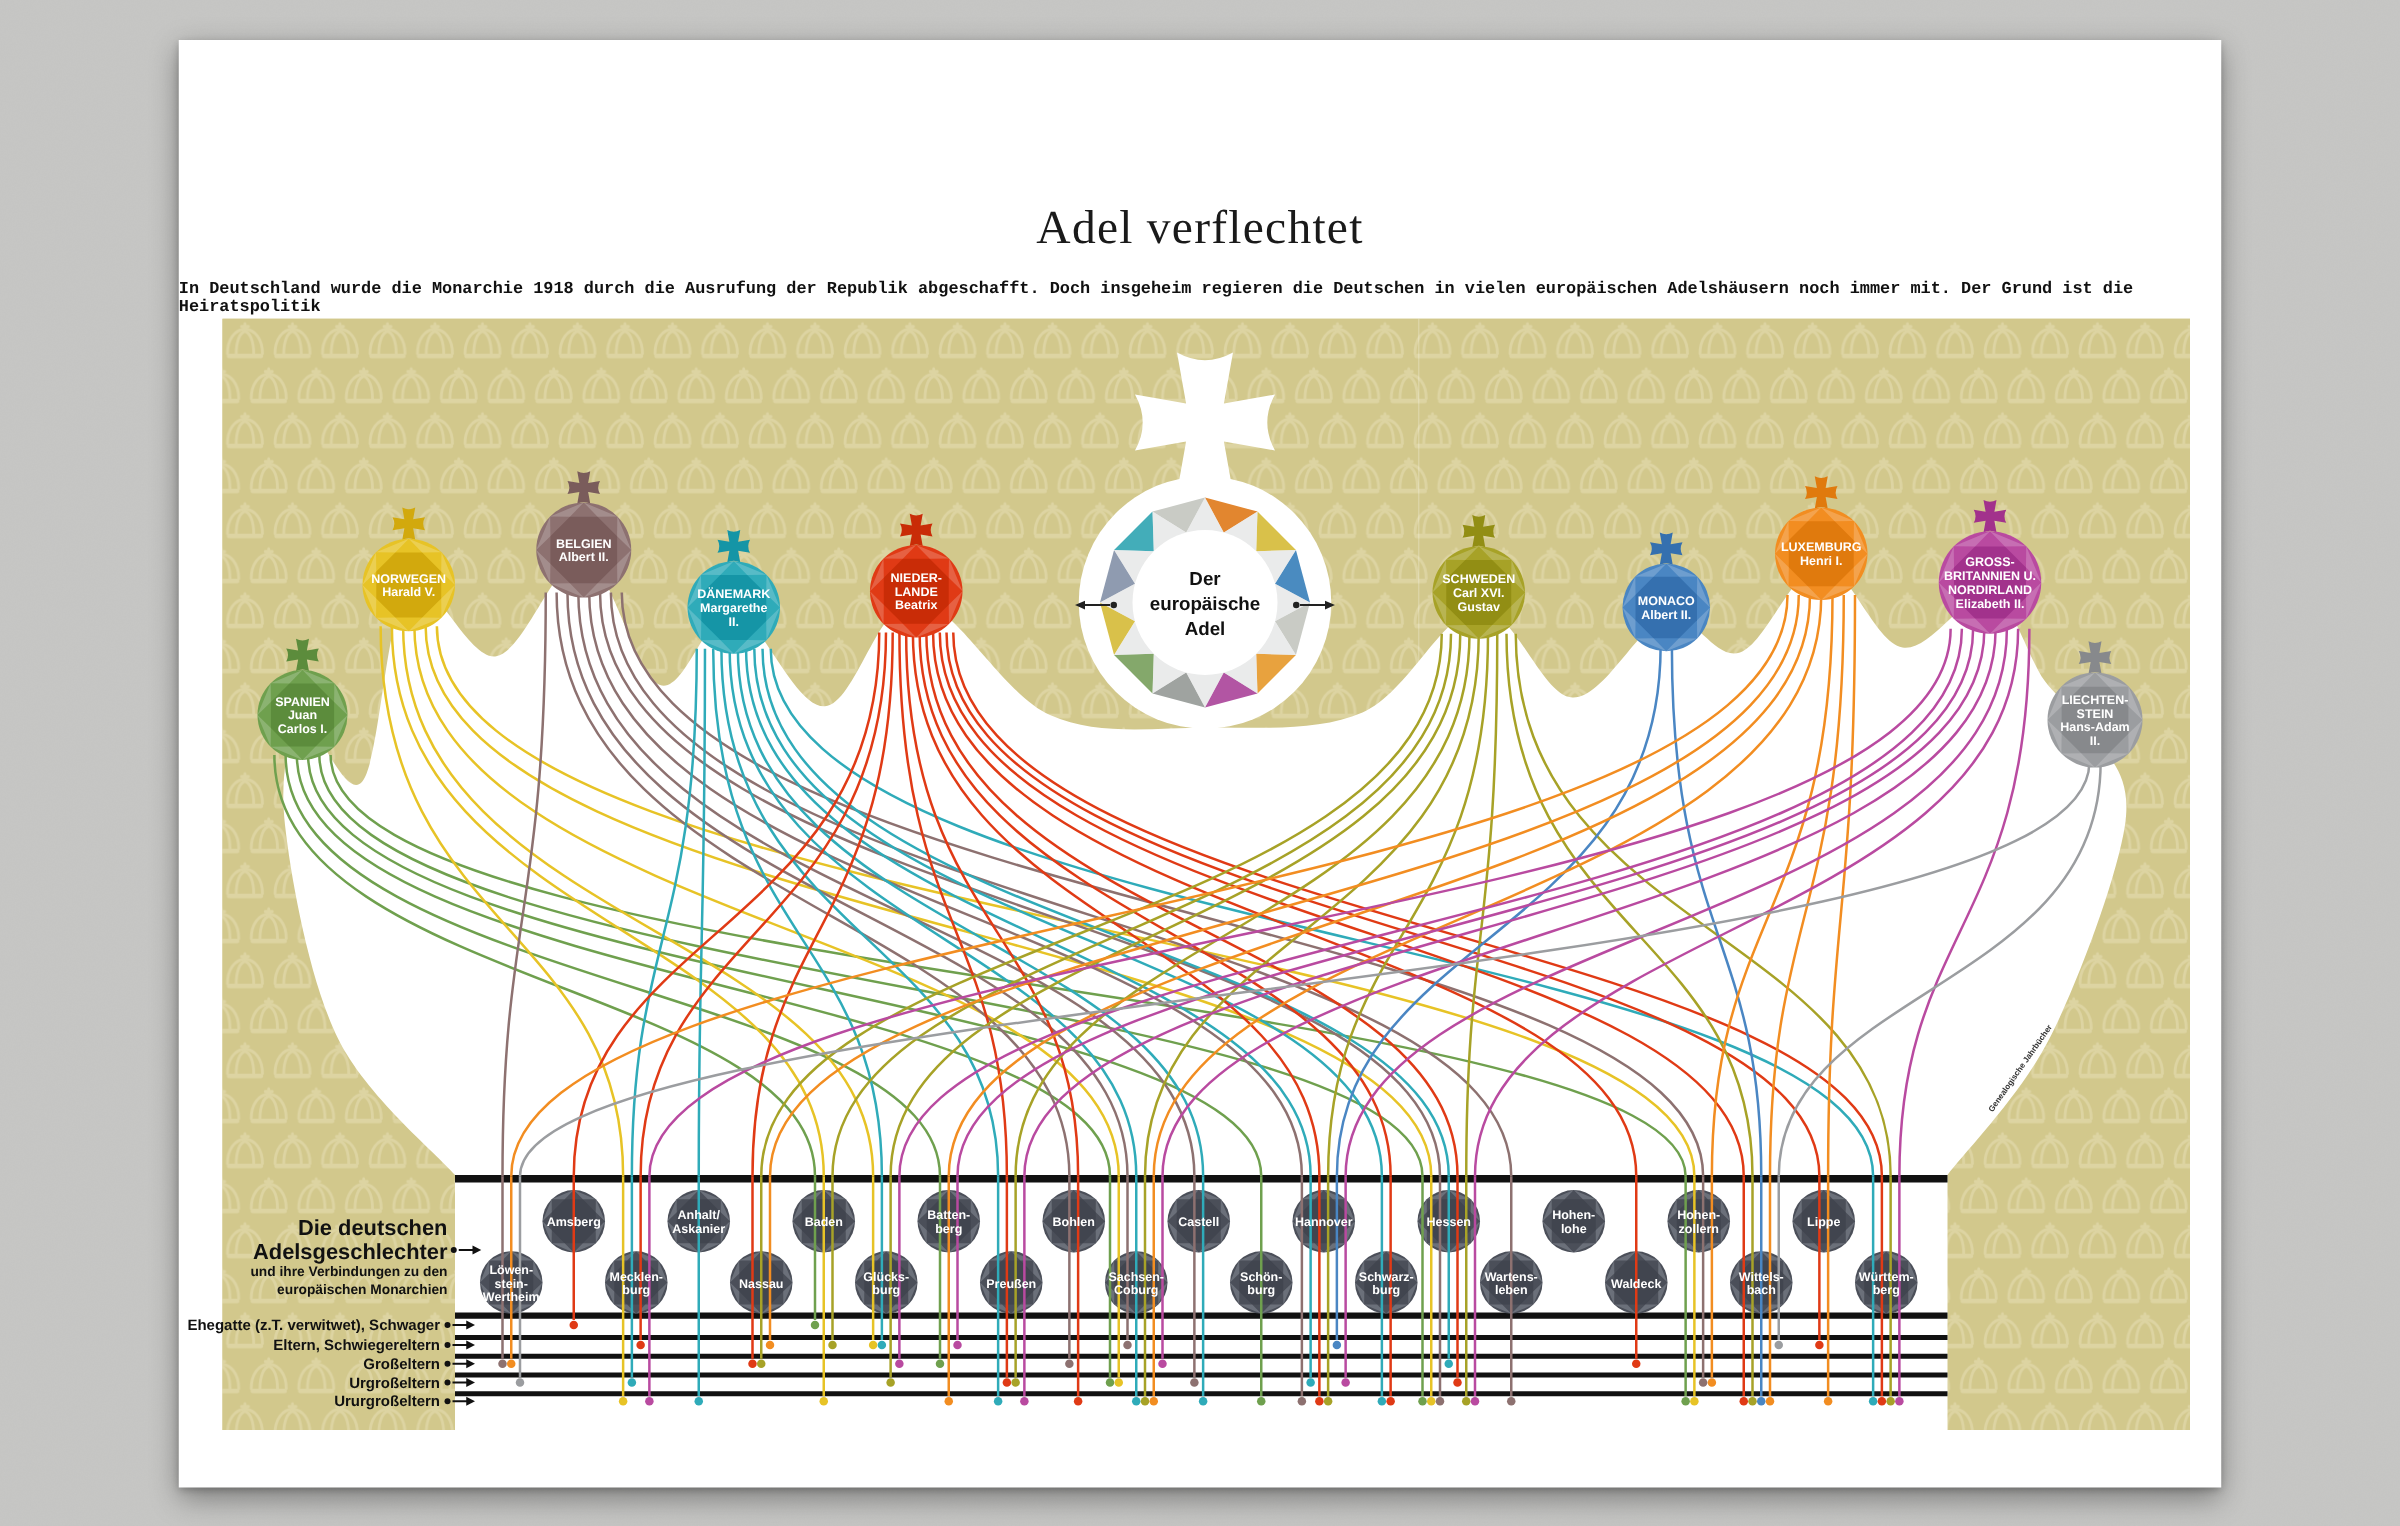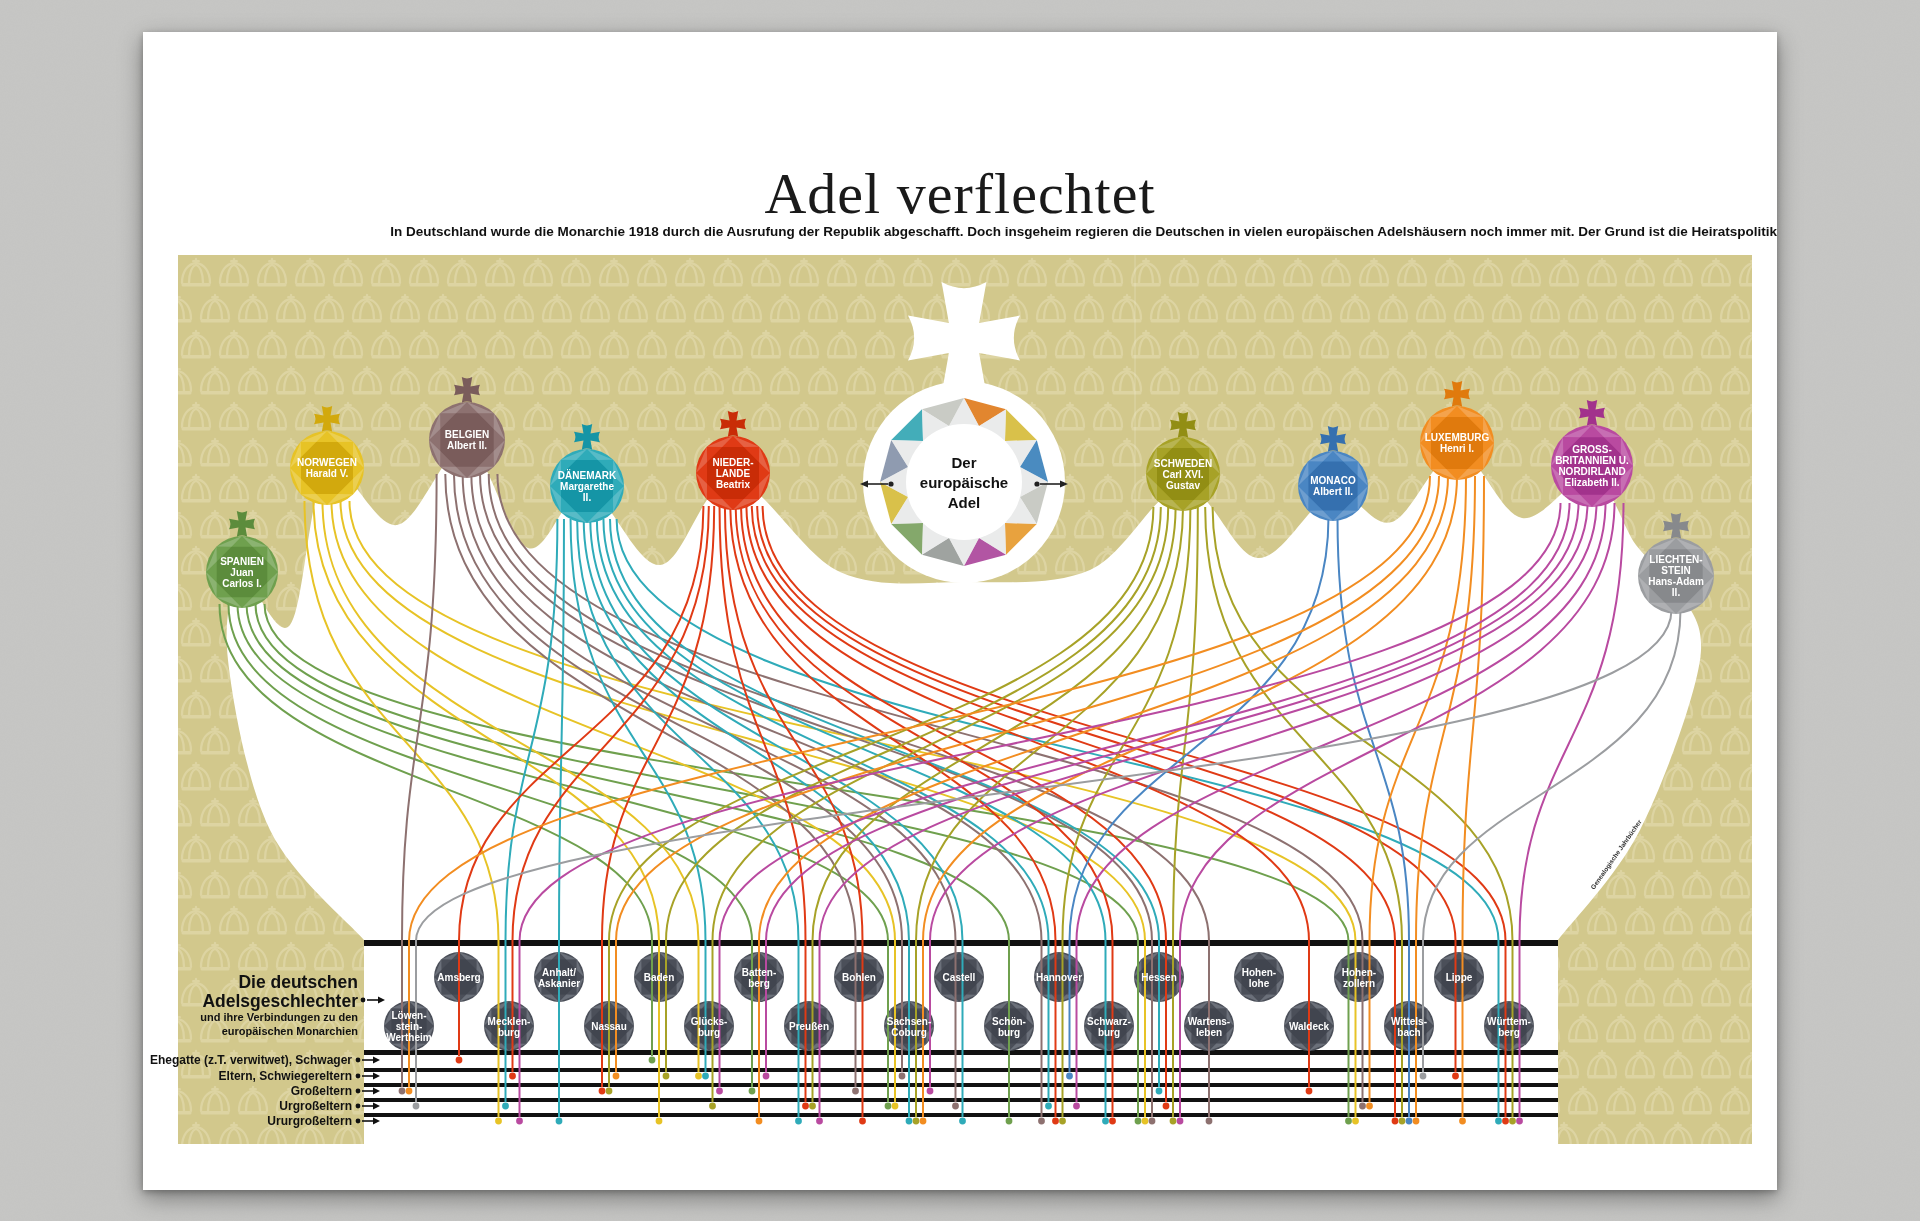--- a/index.html
+++ b/index.html
@@ -2,24 +2,24 @@
 <html><head>
 <meta charset="utf-8">
 <style>
   html,body{margin:0;padding:0;background:#c7c7c5;}
   .page{position:relative;width:1920px;height:1221px;overflow:hidden;background:#c7c7c5;
         font-family:"Liberation Sans",sans-serif;}
   .noise{position:absolute;left:0;top:0;width:1920px;height:1221px;z-index:0;}
   .poster{position:absolute;left:143px;top:32px;width:1634px;height:1158px;background:#ffffff;
           box-shadow:0 8px 22px rgba(0,0,0,0.38), 0 2px 6px rgba(0,0,0,0.25);z-index:1;}
   .title{position:absolute;left:0;top:128px;width:1634px;text-align:center;
-         font-family:"Liberation Serif",serif;font-weight:400;font-size:58px;color:#1a1a1a;
+         font-family:"Liberation Serif",serif;font-weight:400;font-size:38px;color:#1a1a1a;
          letter-spacing:1px;margin:0;}
-  .subtitle{position:absolute;left:0;top:192px;width:1634px;text-align:right;
-            font-weight:700;font-size:13.5px;color:#111;}
+  .subtitle{position:absolute;left:0;top:192px;width:1634px;text-align:left;
+            font-weight:700;font-size:13.5px;color:#111;font-family:Liberation Mono, monospace;}
   svg text{font-family:"Liberation Sans",sans-serif;}
 </style>
 </head>
 <body>
 <div class="page">
 
   <svg class="noise" width="1920" height="1221">
     <defs>
       <filter id="noisef" x="0" y="0" width="100%" height="100%">
         <feTurbulence type="fractalNoise" baseFrequency="0.9" numOctaves="2" result="t"></feTurbulence>

